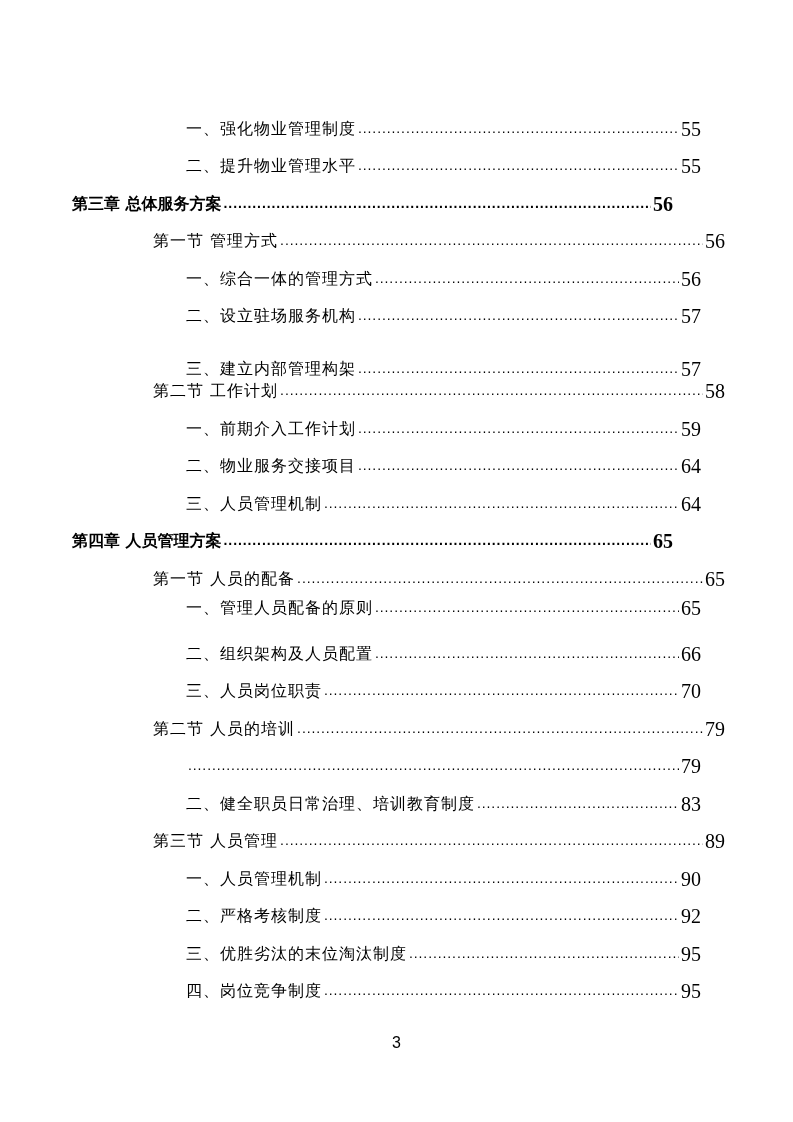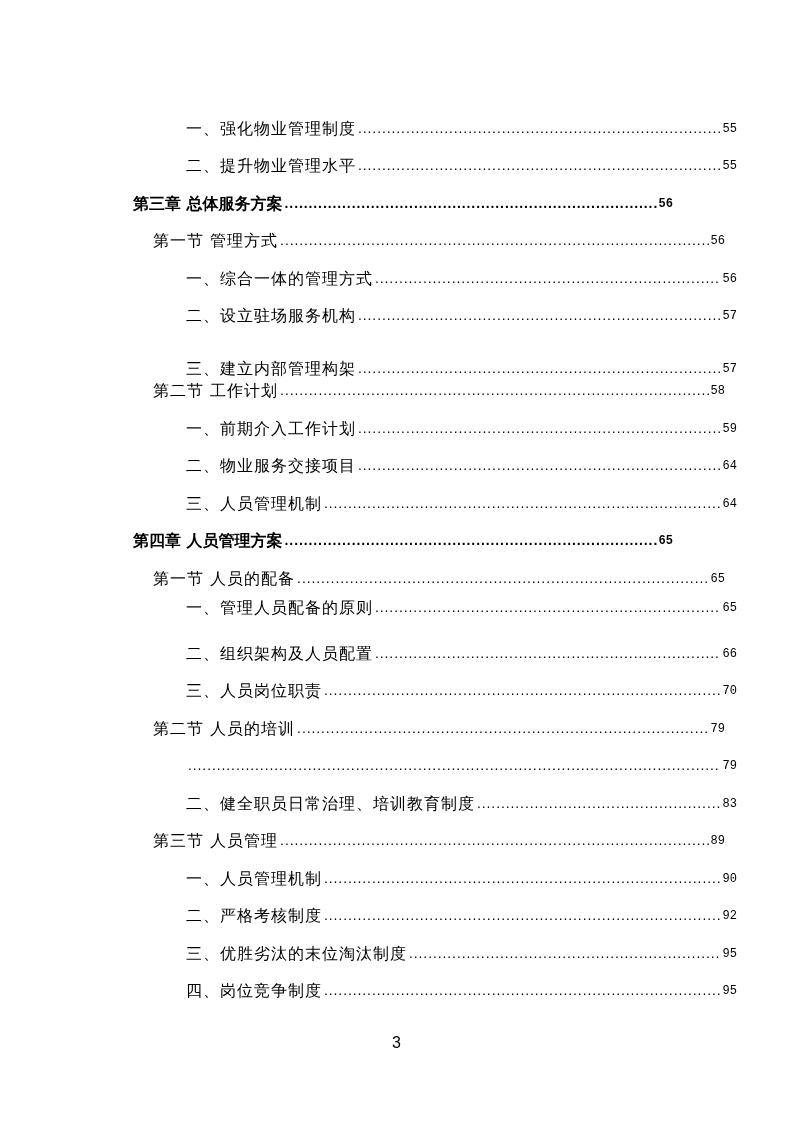--- a/index.html
+++ b/index.html
@@ -24,28 +24,28 @@
     .toc-row .leader {
       flex: 1 1 auto; overflow: hidden; white-space: nowrap;
       margin: 0 2px; position: relative; top: -1px;
       font-family: "Liberation Sans", sans-serif;
       font-size: 14px; letter-spacing: 0.9px; color: #000;
     }
     .toc-row .leader::before {
       content: "................................................................................................................................................................................................................................";
     }
     .toc-row .page {
-      flex: 0 0 auto; font-family: Liberation Mono, monospace;
-      font-size: 12px;
+      flex: 0 0 auto; font-family: Liberation Serif, serif;
+      font-size: 20px;
     }
-    .lvl-chapter { padding-left: 112px; padding-right: 120px; font-weight: bold; margin-left: 21px; }
+    .lvl-chapter { padding-left: 72px; padding-right: 120px; font-weight: bold; }
     .lvl-chapter .label { letter-spacing: 0; }
     .lvl-chapter .page { font-weight: bold; }
     .lvl-section { padding-left: 153px; padding-right: 68px; }
-    .lvl-item { padding-left: 186px; padding-right: 56px; }
+    .lvl-item { padding-left: 186px; padding-right: 92px; }
     .page-number {
       position: absolute; top: 1034px; left: 0; width: 793px; text-align: center;
       font-family: "Liberation Sans", sans-serif; font-size: 16px;
     }
   </style>
 </head>
 <body>
 
 <div class="toc">
   <div class="toc-row lvl-item" style="top:0px">

